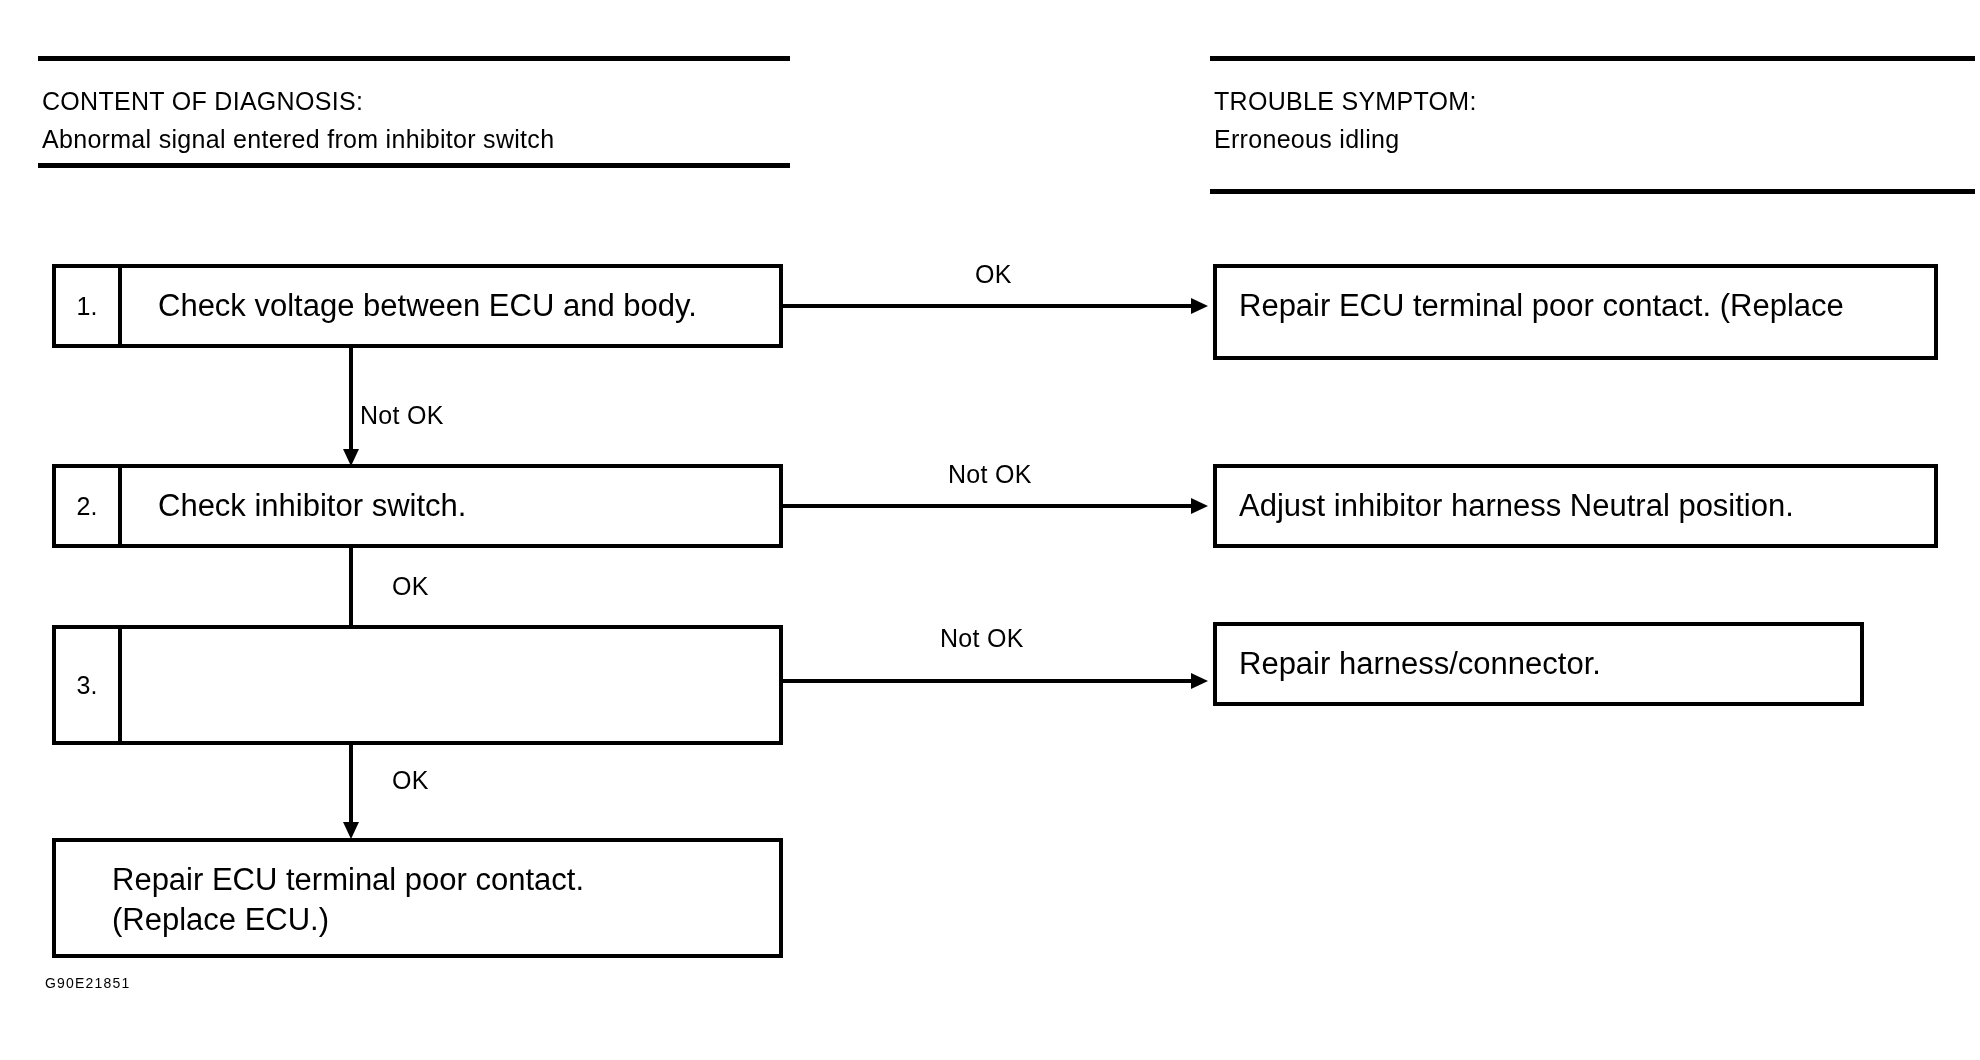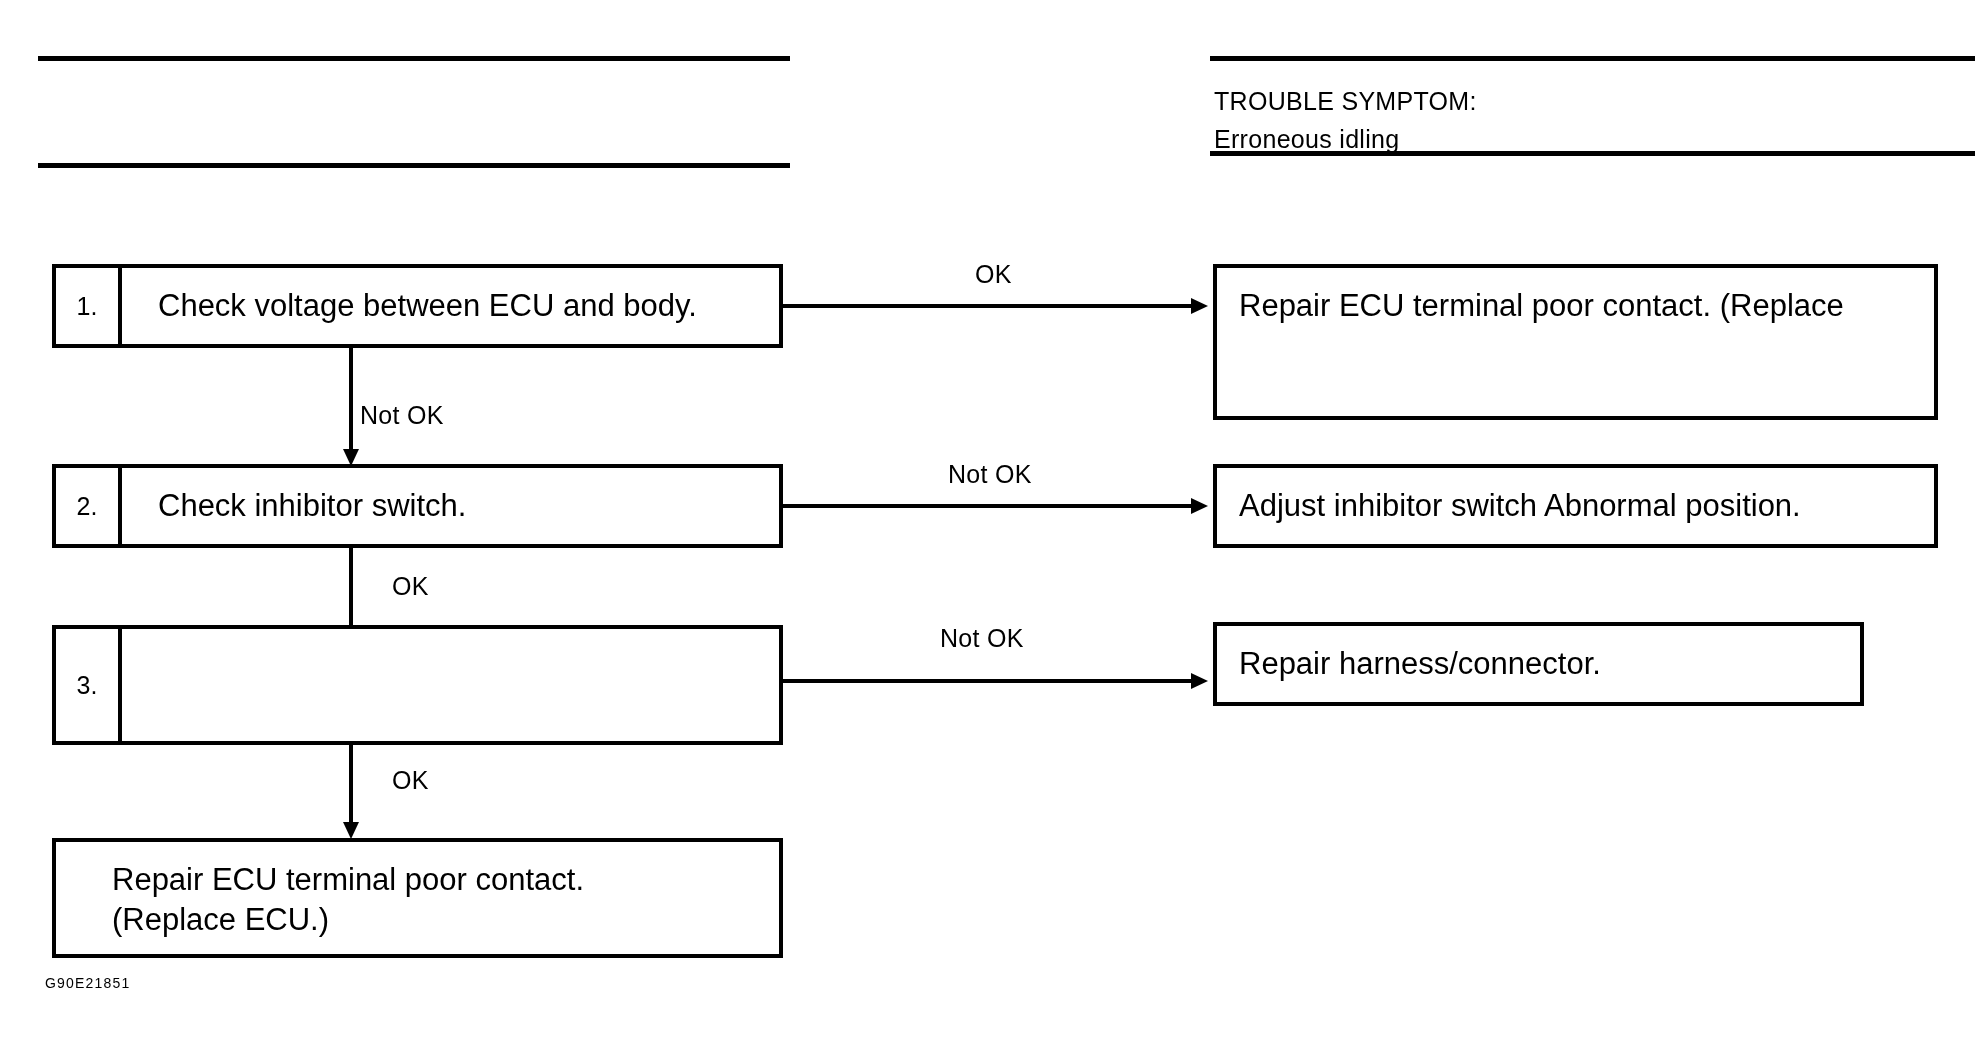--- a/index.html
+++ b/index.html
@@ -119,62 +119,66 @@
     letter-spacing: 1.2px;
   }
 </style>
 </head>
 <body>
 
 <div class="page">
 
   <div class="col-header" style="left:38px; top:56px; width:752px; height:112px;">
     <div class="rule top"></div>
+    <div class="hdr-text">
+      <span>CONTENT OF DIAGNOSIS:</span>
+      <span class="hdr-line2">Abnormal signal entered from inhibitor switch</span>
+    </div>
     <div class="rule bot"></div>
   </div>
 
-  <div class="col-header" style="left:1210px; top:56px; width:765px; height:100px;">
+  <div class="col-header" style="left:1210px; top:56px; width:765px; height:138px;">
     <div class="rule top"></div>
     <div class="hdr-text">
       <span>TROUBLE SYMPTOM:</span>
       <span class="hdr-line2">Erroneous idling</span>
     </div>
     <div class="rule bot"></div>
   </div>
 
   <div class="box numbered" style="left:52px; top:264px; width:731px; height:84px;">
     <div class="numcell">1.</div>
     <div class="body">Check voltage between ECU and body.</div>
   </div>
 
   <div class="hline" style="left:783px; top:304px; width:408px;"></div>
   <div class="arrow-right" style="left:1191px; top:298px;"></div>
   <div class="edge-label" style="left:975px; top:260px;">OK</div>
 
-  <div class="box result" style="left:1213px; top:264px; width:725px; height:156px;">
+  <div class="box result" style="left:1213px; top:264px; width:725px; height:96px;">
     <div class="body two-line" style="display:block;">
       <div>Repair ECU terminal poor contact. (Replace</div>
     </div>
   </div>
 
   <div class="vline" style="left:349px; top:348px; height:104px;"></div>
   <div class="arrow-down" style="left:343px; top:449px;"></div>
   <div class="edge-label" style="left:360px; top:401px;">Not OK</div>
 
   <div class="box numbered" style="left:52px; top:464px; width:731px; height:84px;">
     <div class="numcell">2.</div>
     <div class="body">Check inhibitor switch.</div>
   </div>
 
   <div class="hline" style="left:783px; top:504px; width:408px;"></div>
   <div class="arrow-right" style="left:1191px; top:498px;"></div>
   <div class="edge-label" style="left:948px; top:460px;">Not OK</div>
 
   <div class="box result" style="left:1213px; top:464px; width:725px; height:84px;">
-    <div class="body">Adjust inhibitor switch Abnormal position.</div>
+    <div class="body">Adjust inhibitor harness Neutral position.</div>
   </div>
 
   <div class="vline" style="left:349px; top:548px; height:88px;"></div>
   <div class="arrow-down" style="left:343px; top:633px;"></div>
   <div class="edge-label" style="left:392px; top:572px;">OK</div>
 
   <div class="box numbered" style="left:52px; top:625px; width:731px; height:120px;">
     <div class="numcell">3.</div>
   </div>
 

